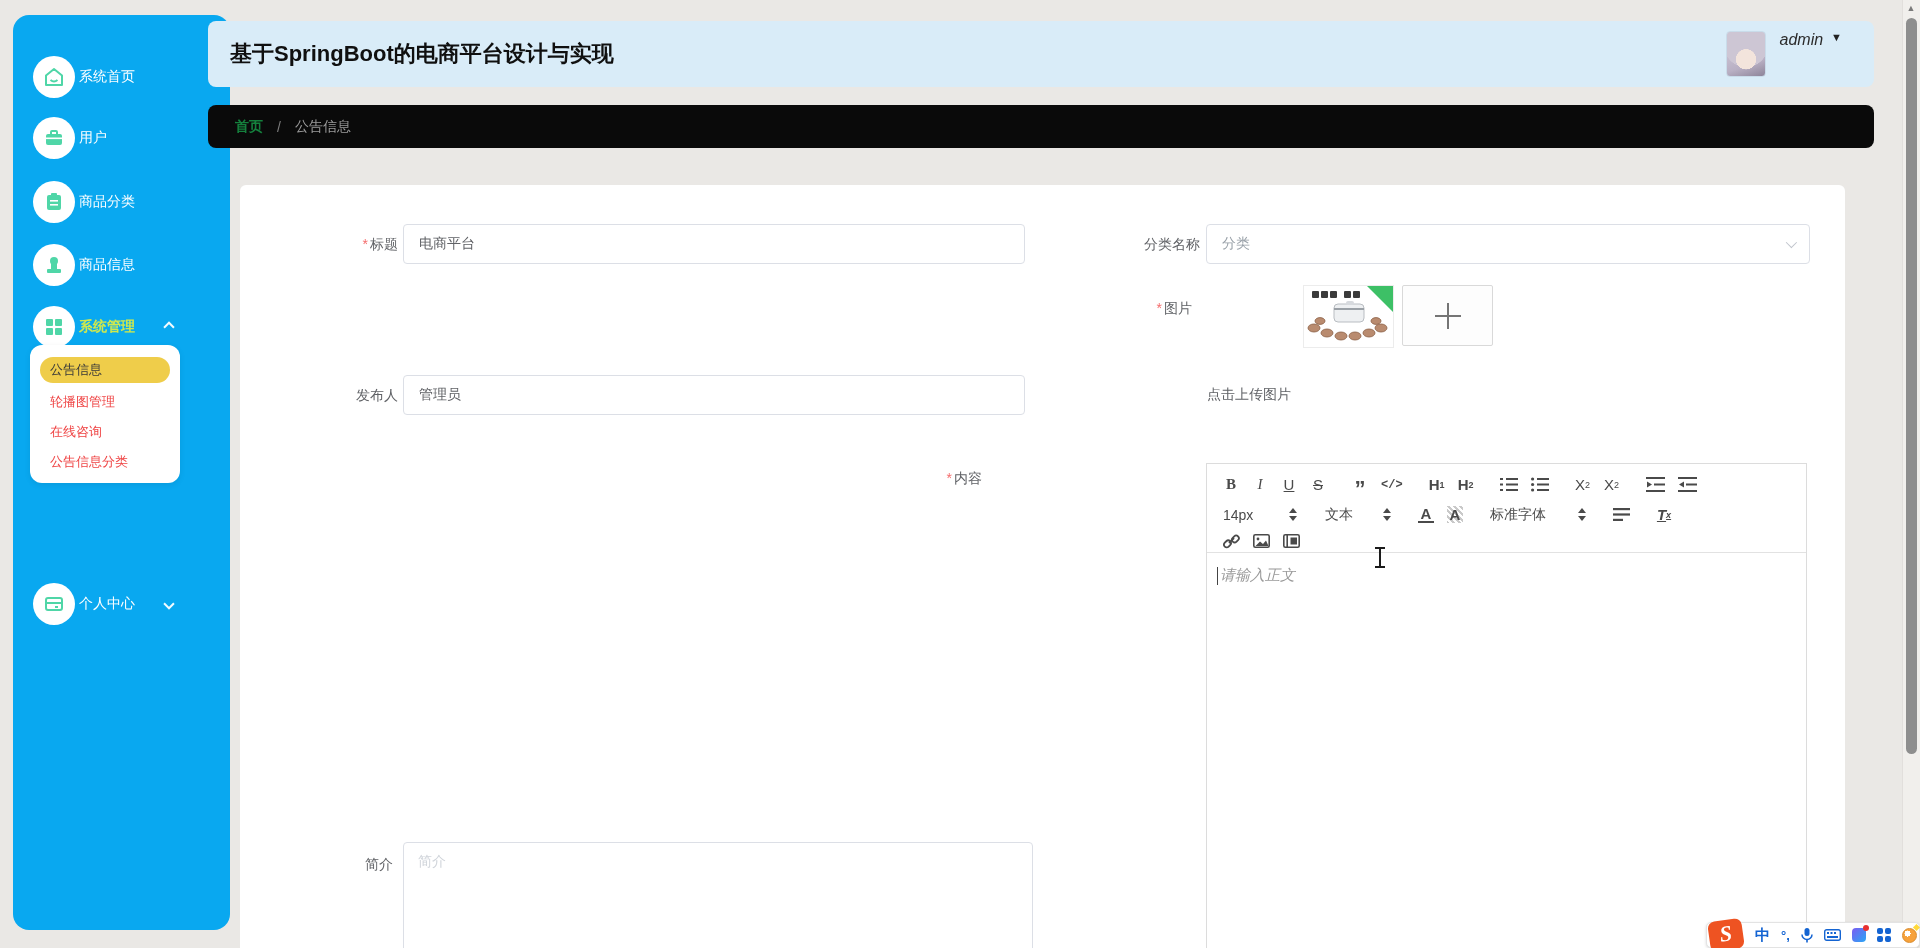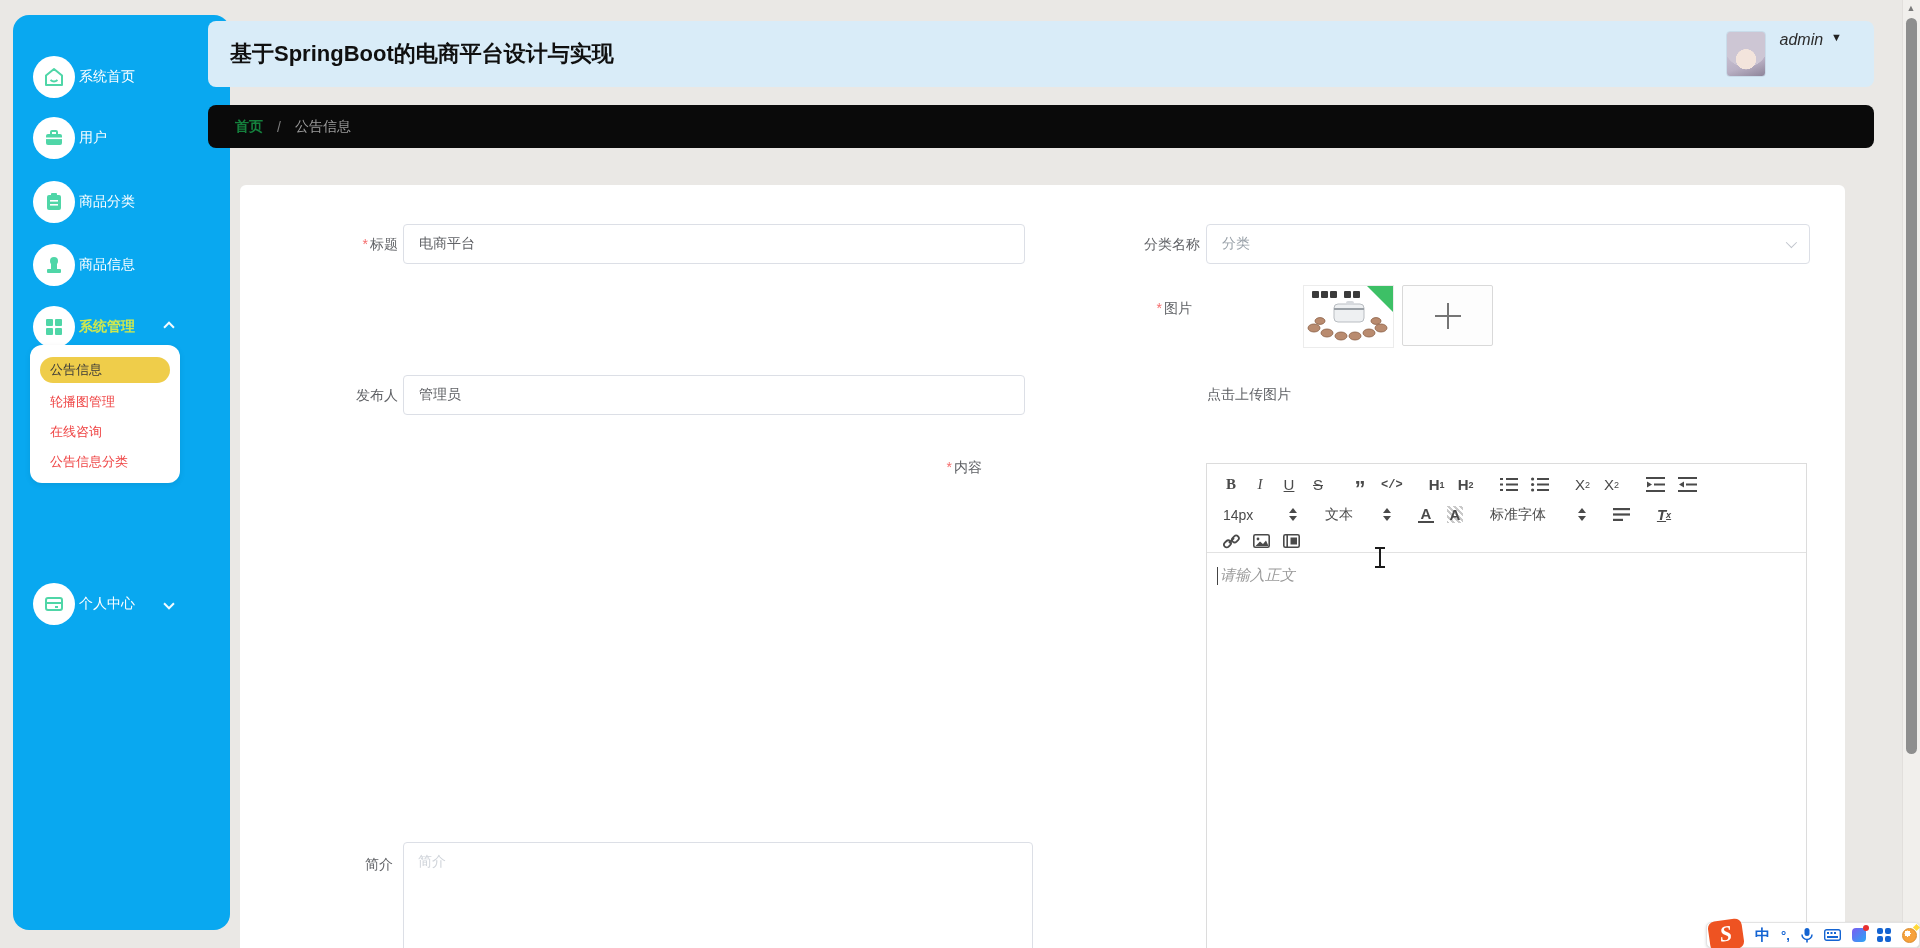--- a/index.html
+++ b/index.html
@@ -313,21 +313,21 @@
     </div>
     <div class="plus-box">
       <span class="ph"></span>
       <span class="pv"></span>
     </div>
     <div class="upload-hint" style="left:967px; top:201px;">点击上传图片</div>
 
     <div class="field-label" style="left:28px; top:200px;">发布人</div>
     <input class="el-input" style="left: 163px; top: 190px; width: 622px;" value="管理员">
 
-    <div class="field-label" style="left:615px; top:272px; width:130px; left:612px;">
+    <div class="field-label" style="left:615px; top:283px; width:130px; left:612px;">
       <span class="star">*</span><span>内容</span>
     </div>
 
     <div class="editor">
       <div class="toolbar">
 
         <div class="trow trow1">
           <span class="tbtn b-bold">B</span>
           <span class="tbtn b-italic">I</span>
           <span class="tbtn b-under">U</span>

